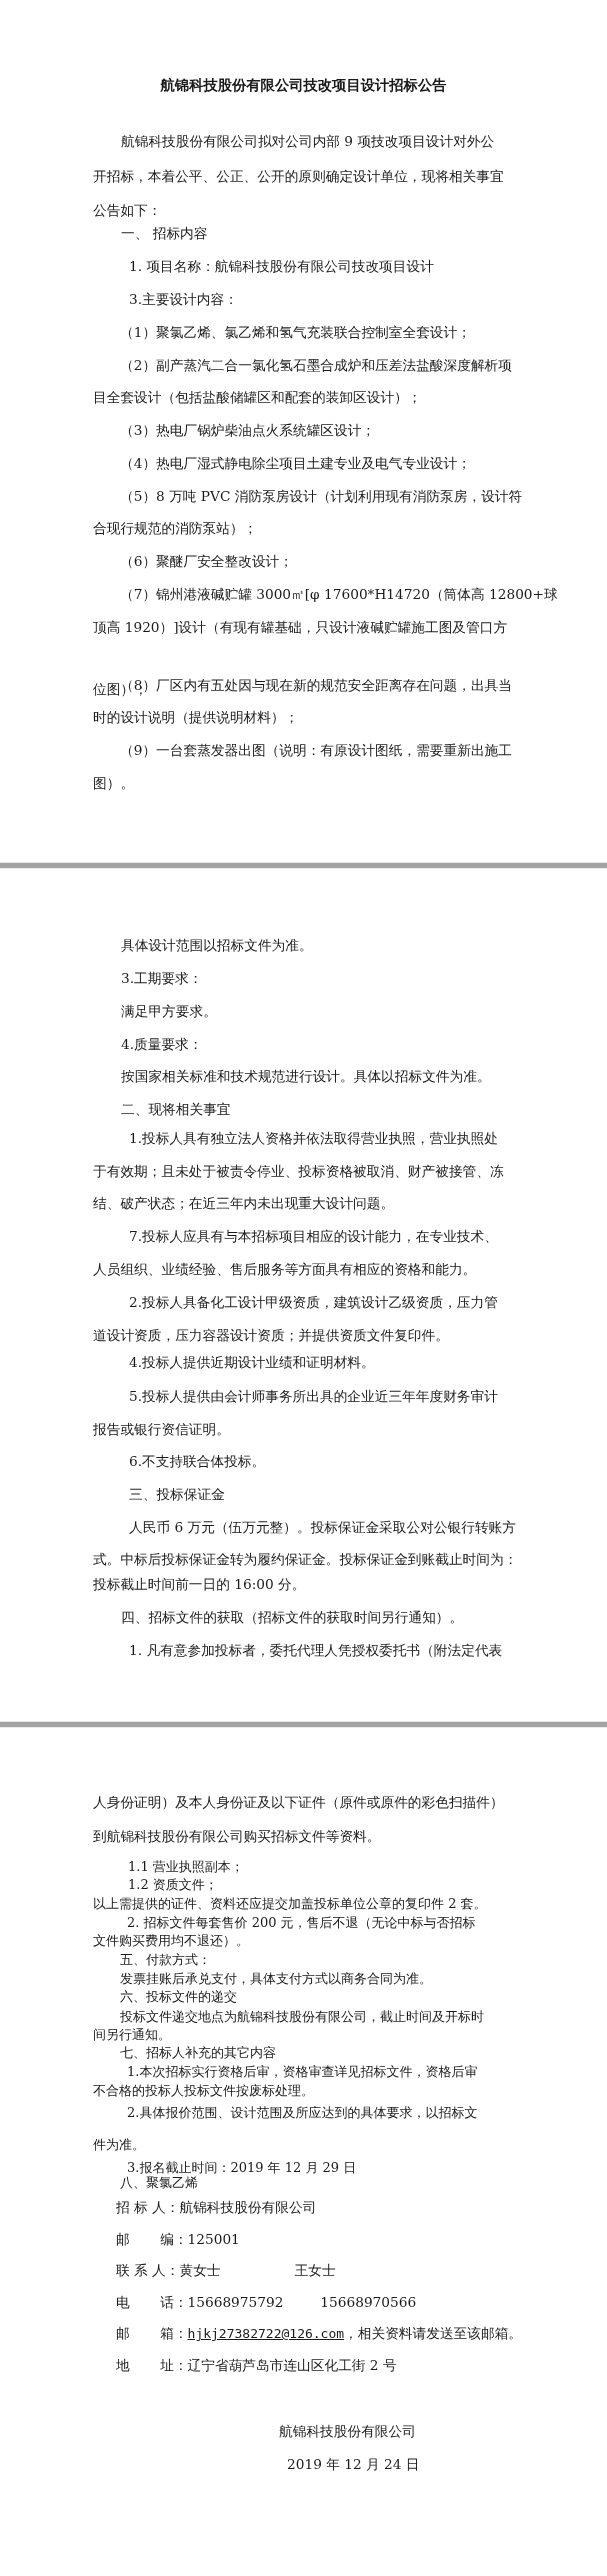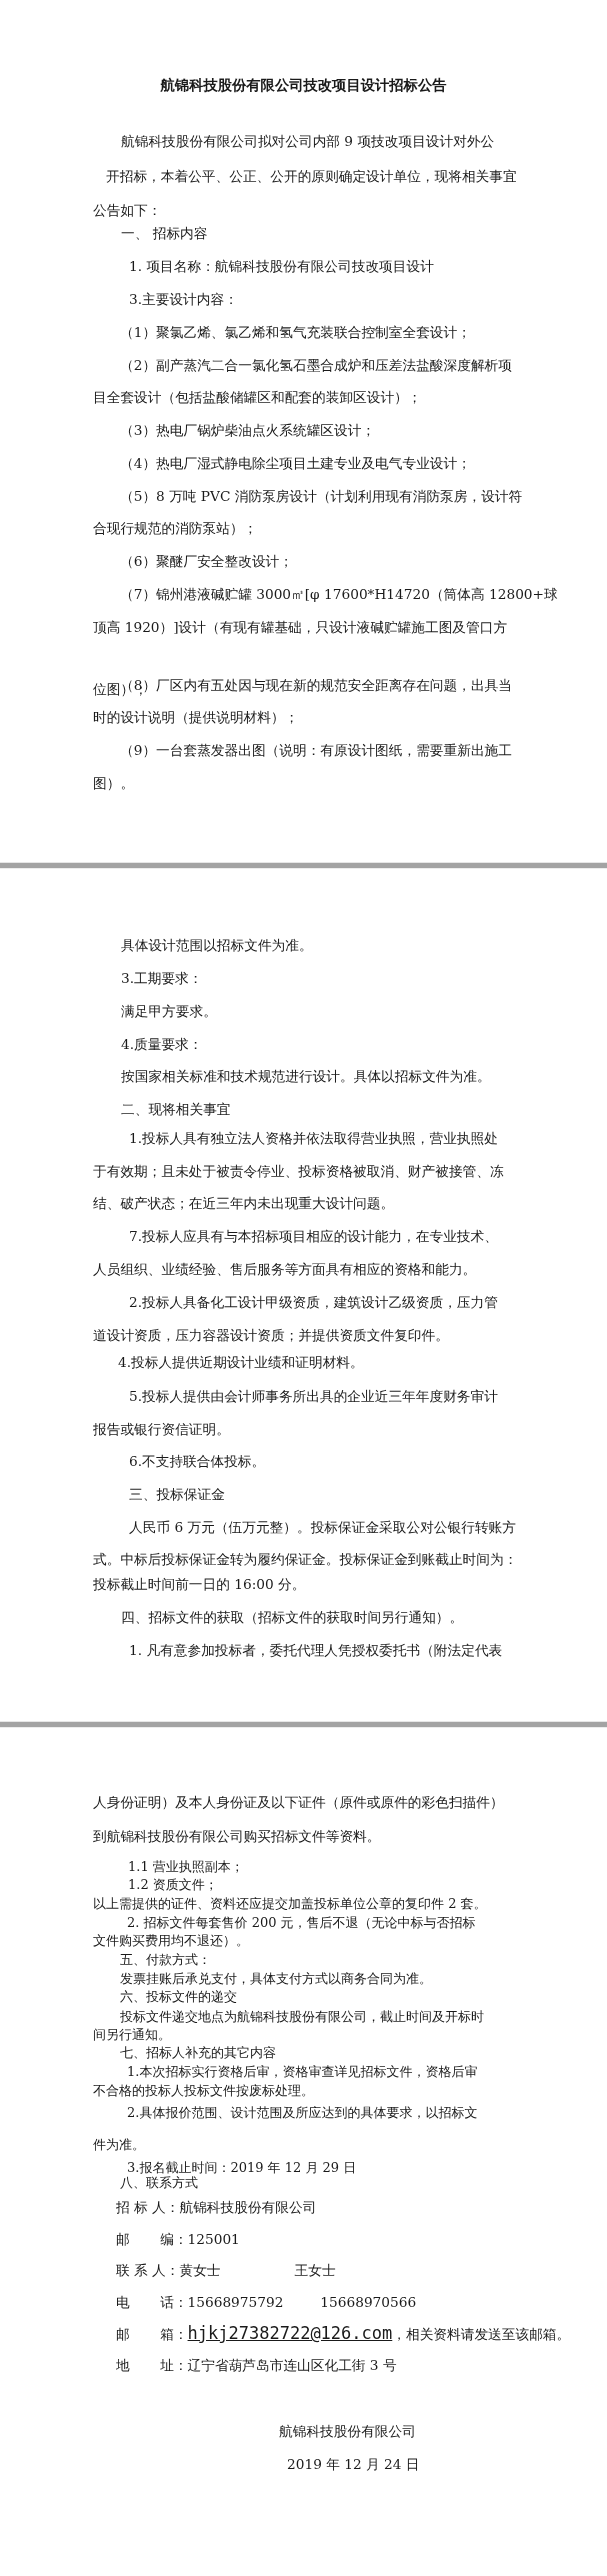--- a/index.html
+++ b/index.html
@@ -4,30 +4,30 @@
 <style>
   html, body { margin:0; padding:0; background:#ffffff; }
   body { width:607px; height:2576px; position:relative; overflow:hidden;
          font-family:"DejaVu Serif","Liberation Serif",serif; color:#1a1a1a; }
   .ln { position:absolute; white-space:nowrap; font-size:13.7px; line-height:17px; }
   .title { position:absolute; left:0; width:607px; top:76px; text-align:center;
            font-family:"DejaVu Sans","Liberation Sans",sans-serif; font-weight:bold; font-size:14.3px; line-height:19.5px; }
   .divider { position:absolute; left:0; width:607px; height:5.2px; background:#a3a3a3;
              border-top:1.1px solid #e6e6e6; border-bottom:1.1px solid #ededed; }
   .sm { font-size:13px; }
-  .email { text-decoration:underline; font-family:"DejaVu Sans Mono","Liberation Mono",monospace; font-size:17px; }
+  .email { text-decoration:underline; font-family:"DejaVu Sans Mono","Liberation Mono",monospace; font-size:13px; }
   .lbl { display:inline-block; width:35px; letter-spacing:0; }
 </style>
 </head>
 <body>
 
 <div class="title">航锦科技股份有限公司技改项目设计招标公告</div>
 
 <div class="ln" style="left:121px;top:133px">航锦科技股份有限公司拟对公司内部 9 项技改项目设计对外公</div>
-<div class="ln" style="left:106px;top:168px">开招标，本着公平、公正、公开的原则确定设计单位，现将相关事宜</div>
+<div class="ln" style="left:93px;top:168px">开招标，本着公平、公正、公开的原则确定设计单位，现将相关事宜</div>
 <div class="ln" style="left:93px;top:202px">公告如下：</div>
 
 <div class="ln" style="left:121px;top:225px">一、 招标内容</div>
 <div class="ln" style="left:129px;top:258px">1.   项目名称：航锦科技股份有限公司技改项目设计</div>
 <div class="ln" style="left:129px;top:291px">3.主要设计内容：</div>
 
 <div class="ln" style="left:120px;top:324px">（1）聚氯乙烯、氯乙烯和氢气充装联合控制室全套设计；</div>
 <div class="ln" style="left:120px;top:357px">（2）副产蒸汽二合一氯化氢石墨合成炉和压差法盐酸深度解析项</div>
 <div class="ln" style="left:93px;top:389px">目全套设计（包括盐酸储罐区和配套的装卸区设计）；</div>
 <div class="ln" style="left:120px;top:422px">（3）热电厂锅炉柴油点火系统罐区设计；</div>
@@ -52,21 +52,21 @@
 <div class="ln" style="left:121px;top:1068px">按国家相关标准和技术规范进行设计。具体以招标文件为准。</div>
 
 <div class="ln" style="left:121px;top:1101px">二、现将相关事宜</div>
 <div class="ln" style="left:129px;top:1130px">1.投标人具有独立法人资格并依法取得营业执照，营业执照处</div>
 <div class="ln" style="left:93px;top:1163px">于有效期；且未处于被责令停业、投标资格被取消、财产被接管、冻</div>
 <div class="ln" style="left:93px;top:1195px">结、破产状态；在近三年内未出现重大设计问题。</div>
 <div class="ln" style="left:129px;top:1228px">7.投标人应具有与本招标项目相应的设计能力，在专业技术、</div>
 <div class="ln" style="left:93px;top:1261px">人员组织、业绩经验、售后服务等方面具有相应的资格和能力。</div>
 <div class="ln" style="left:129px;top:1294px">2.投标人具备化工设计甲级资质，建筑设计乙级资质，压力管</div>
 <div class="ln" style="left:93px;top:1327px">道设计资质，压力容器设计资质；并提供资质文件复印件。</div>
-<div class="ln" style="left:118px;top:1354px">4.投标人提供近期设计业绩和证明材料。</div>
+<div class="ln" style="left:129px;top:1354px">4.投标人提供近期设计业绩和证明材料。</div>
 <div class="ln" style="left:129px;top:1388px">5.投标人提供由会计师事务所出具的企业近三年年度财务审计</div>
 <div class="ln" style="left:93px;top:1421px">报告或银行资信证明。</div>
 <div class="ln" style="left:129px;top:1453px">6.不支持联合体投标。</div>
 
 <div class="ln" style="left:129px;top:1486px">三、投标保证金</div>
 <div class="ln" style="left:129px;top:1519px">人民币 6 万元（伍万元整）。投标保证金采取公对公银行转账方</div>
 <div class="ln" style="left:93px;top:1551px">式。中标后投标保证金转为履约保证金。投标保证金到账截止时间为：</div>
 <div class="ln" style="left:93px;top:1576px">投标截止时间前一日的 16:00 分。</div>
 
 <div class="ln" style="left:121px;top:1609px">四、招标文件的获取（招标文件的获取时间另行通知）。</div>
@@ -89,21 +89,21 @@
 <div class="ln sm" style="left:120px;top:2008px">投标文件递交地点为航锦科技股份有限公司，截止时间及开标时</div>
 <div class="ln sm" style="left:93px;top:2026px">间另行通知。</div>
 
 <div class="ln sm" style="left:120px;top:2044px">七、招标人补充的其它内容</div>
 <div class="ln sm" style="left:127px;top:2063px">1.本次招标实行资格后审，资格审查详见招标文件，资格后审</div>
 <div class="ln sm" style="left:93px;top:2082px">不合格的投标人投标文件按废标处理。</div>
 <div class="ln sm" style="left:127px;top:2104px">2.具体报价范围、设计范围及所应达到的具体要求，以招标文</div>
 <div class="ln sm" style="left:93px;top:2136px">件为准。</div>
 <div class="ln sm" style="left:127px;top:2159px">3.报名截止时间：2019 年 12 月 29 日</div>
 
-<div class="ln sm" style="left:120px;top:2174px">八、联系方式</div>
+<div class="ln sm" style="left:120px;top:2174px">八、聚氯乙烯</div>
 
 <div class="ln" style="left:116px;top:2199px">
   <span>招 标 人：</span><span>航锦科技股份有限公司</span>
 </div>
 
 <div class="ln" style="left:116px;top:2231px">
   <span class="lbl">邮</span><span style="display:inline-block;width:9.2px"></span><span>编：</span><span>125001</span>
 </div>
 
 <div class="ln" style="left:116px;top:2262px">
@@ -112,18 +112,18 @@
 
 <div class="ln" style="left:116px;top:2294px">
   <span class="lbl">电</span><span style="display:inline-block;width:9.2px"></span><span>话：</span><span>15668975792</span><span style="display:inline-block;width:37px"></span><span>15668970566</span>
 </div>
 
 <div class="ln" style="left:116px;top:2325px">
   <span class="lbl">邮</span><span style="display:inline-block;width:9.2px"></span><span>箱：</span><a class="email" style="color:#1a1a1a">hjkj27382722@126.com</a><span>，相关资料请发送至该邮箱。</span>
 </div>
 
 <div class="ln" style="left:116px;top:2357px">
-  <span class="lbl">地</span><span style="display:inline-block;width:9.2px"></span><span>址：</span><span>辽宁省葫芦岛市连山区化工街 3 号</span>
+  <span class="lbl">地</span><span style="display:inline-block;width:9.2px"></span><span>址：</span><span>辽宁省葫芦岛市连山区化工街 2 号</span>
 </div>
 
 <div class="ln" style="left:279px;top:2423px">航锦科技股份有限公司</div>
 <div class="ln" style="left:287px;top:2456px">2019 年 12 月 24 日</div>
 
 
 </body></html>

